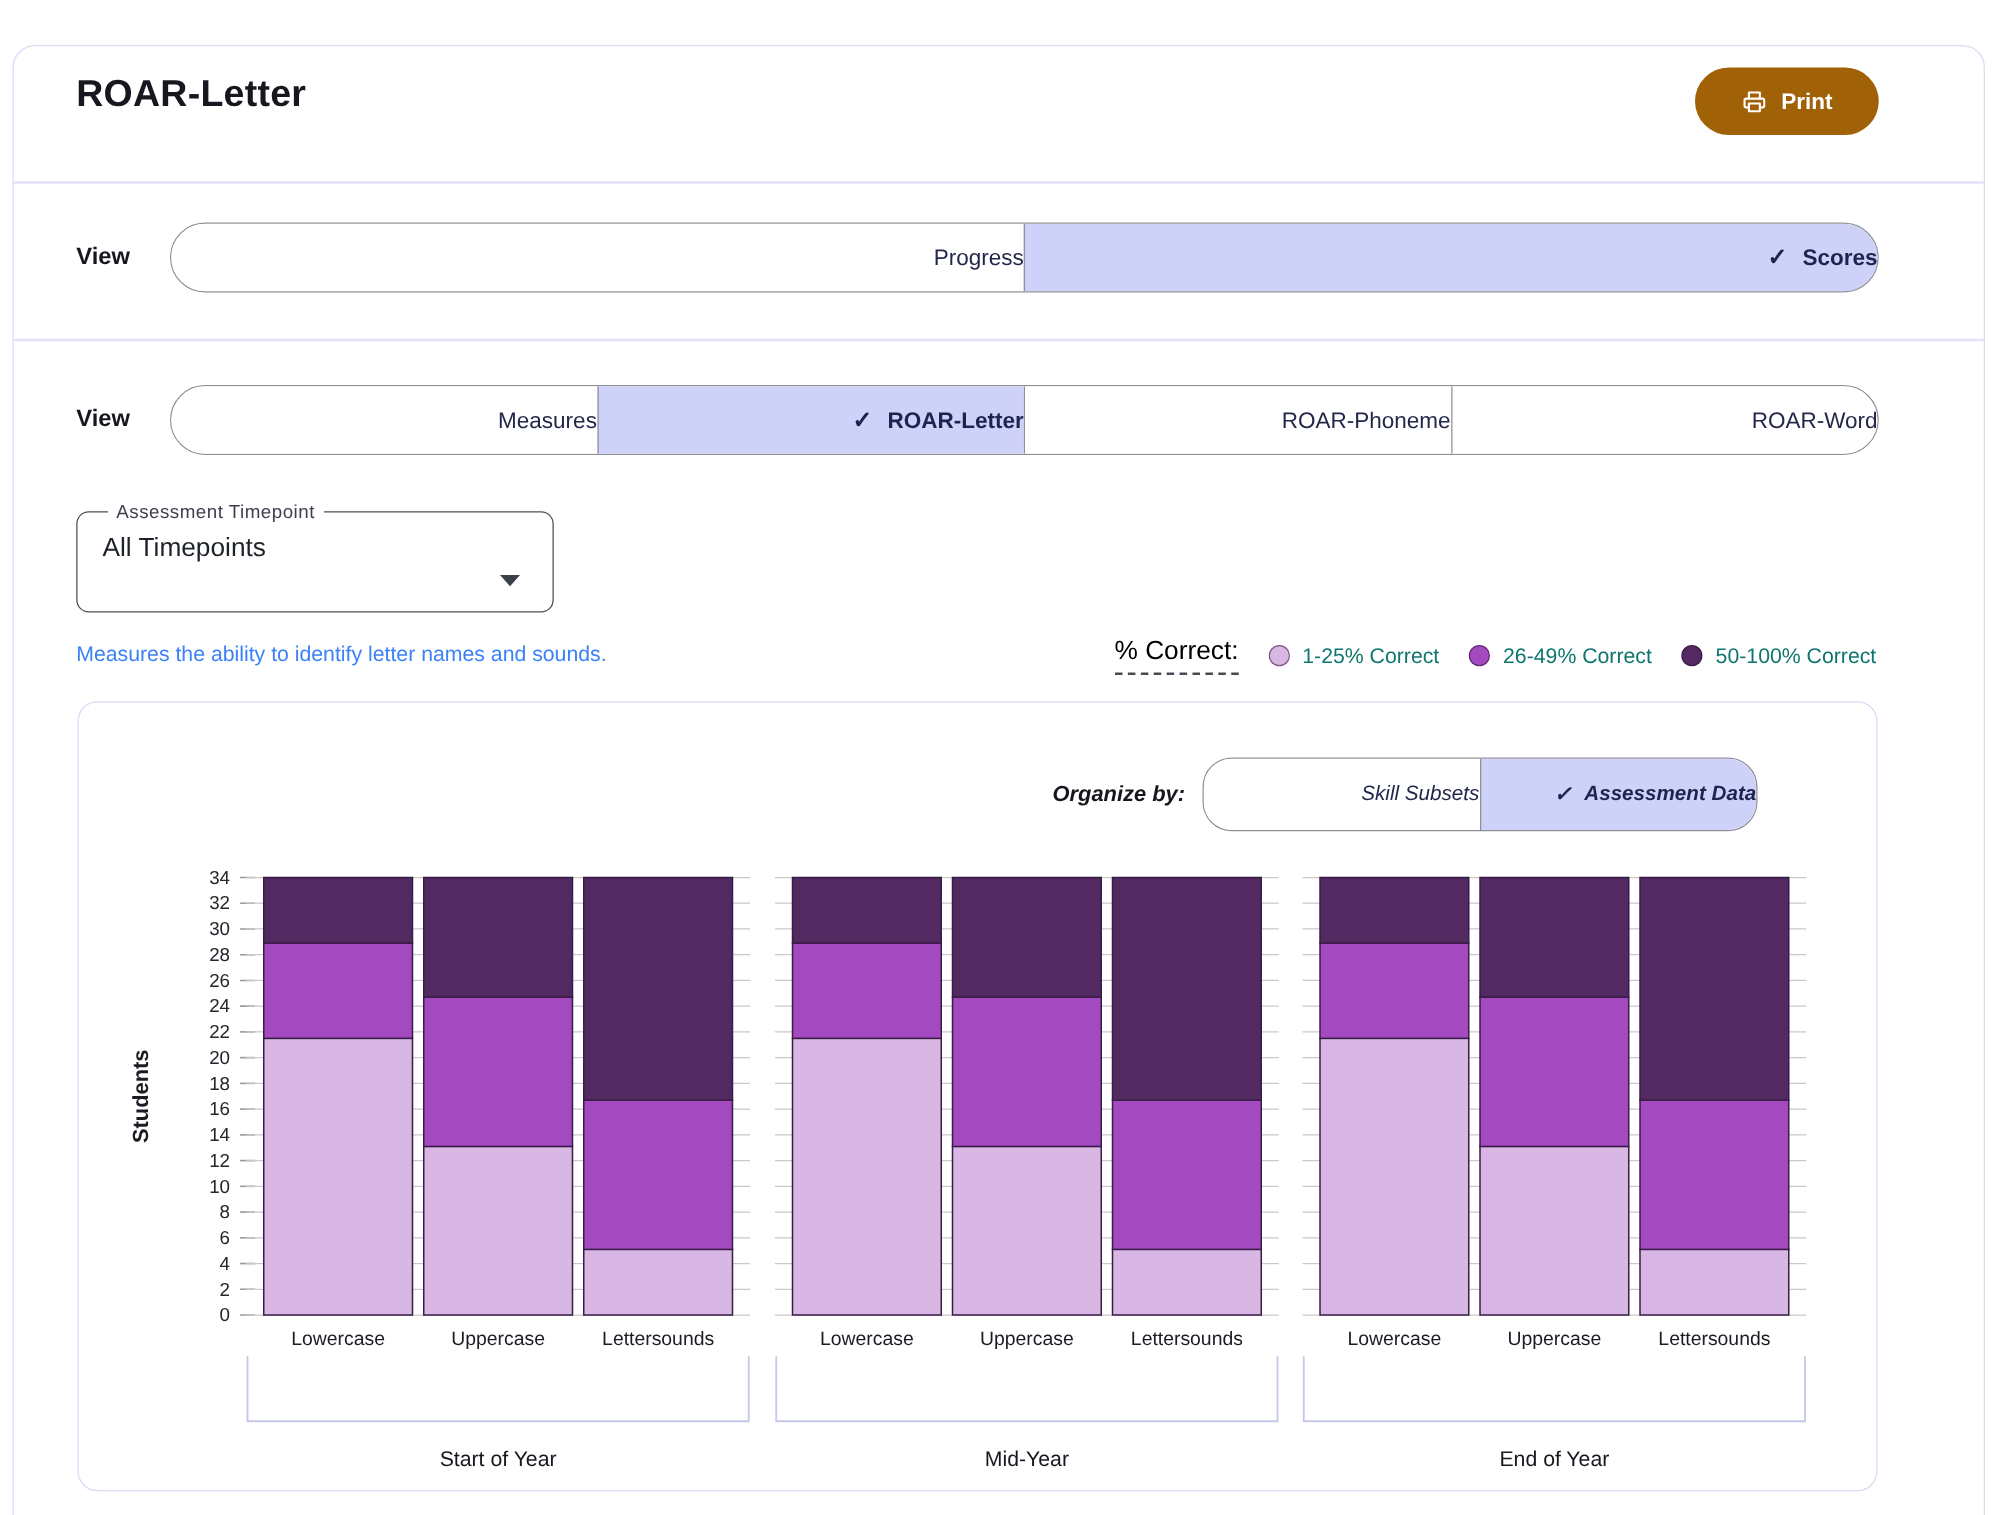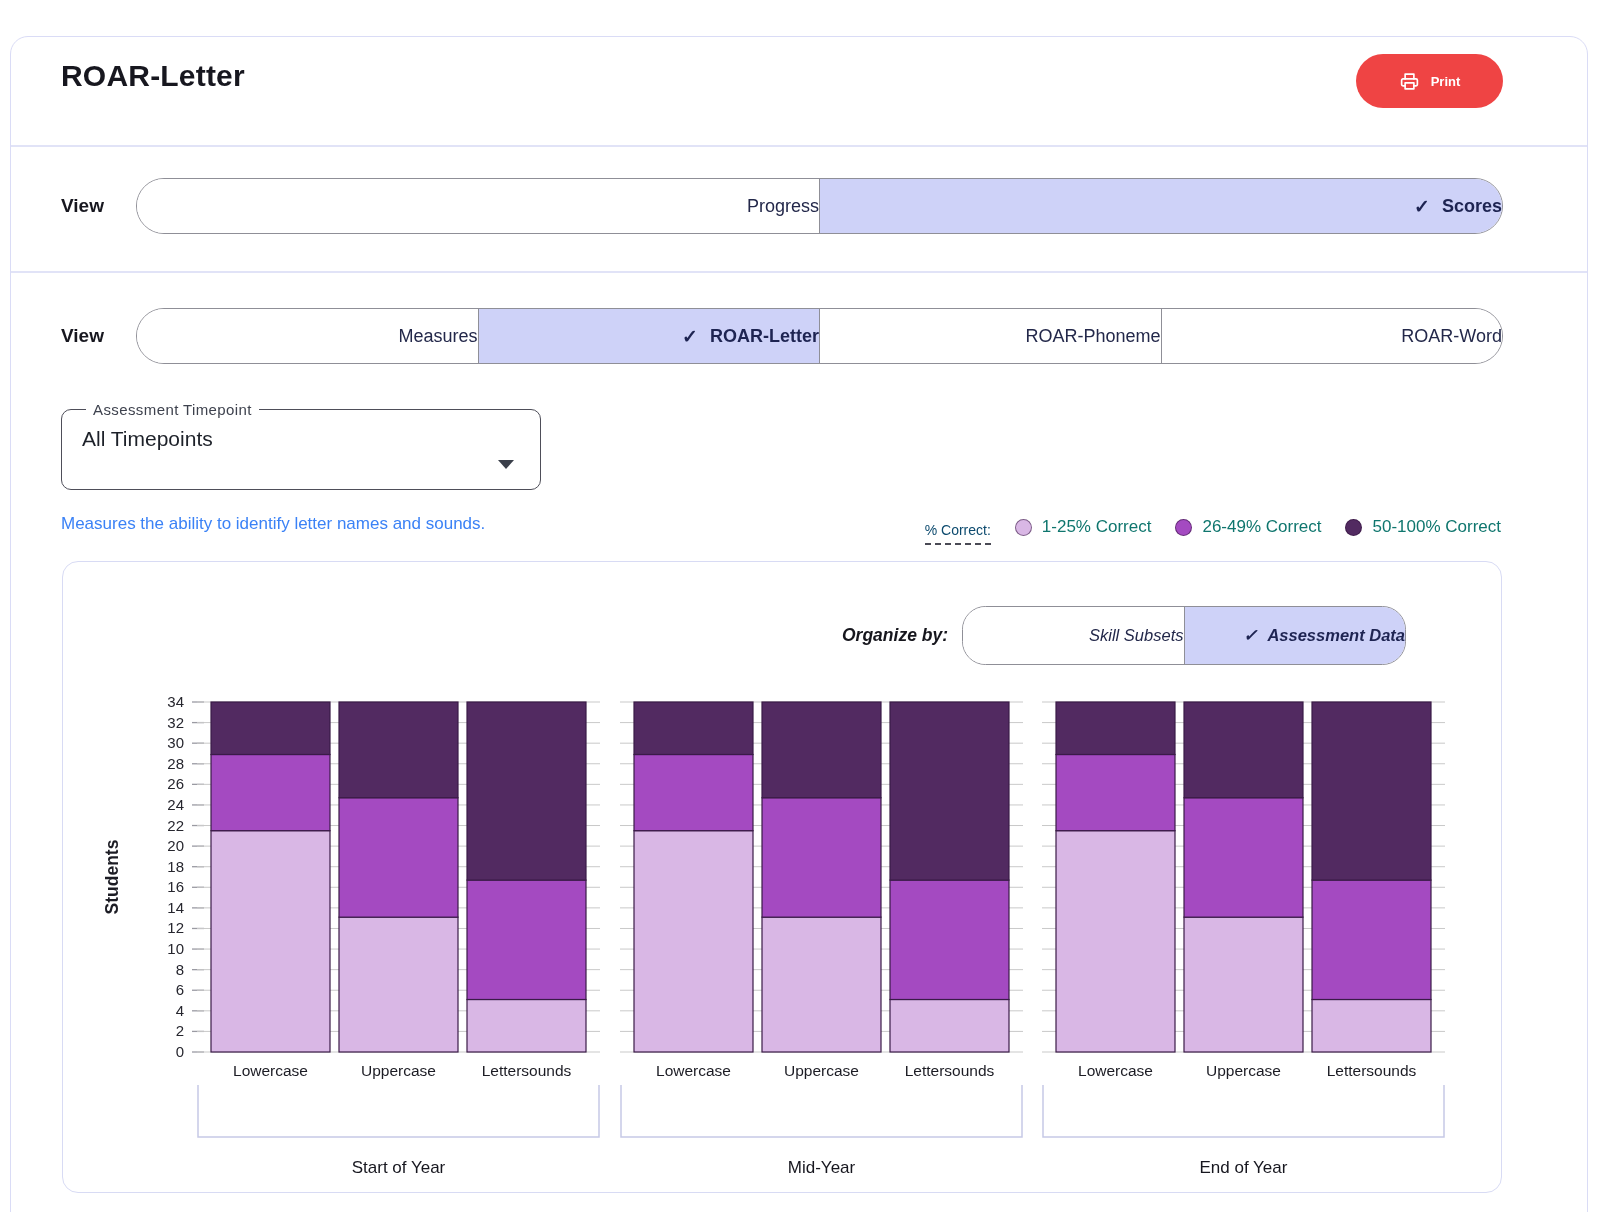--- a/index.html
+++ b/index.html
@@ -5,52 +5,52 @@
 <style>
   * { margin:0; padding:0; box-sizing:border-box; }
   body { background:#fff; }
   .page { position:relative; width:1600px; height:1212px; background:#fff; overflow:hidden;
           font-family:"Liberation Sans", sans-serif; color:#17171f; }
   .card { position:absolute; left:10px; top:36px; width:1578px; height:1420px;
           border:1.5px solid #dadcf6; border-radius:18px; background:#fff; }
   .card-title { position:absolute; left:50px; top:22px; font-size:30px; font-weight:700;
                 color:#17171f; letter-spacing:.2px; }
   .print-btn { position:absolute; left:1345px; top:17px; width:147px; height:54px;
-               background:#ef4444; color:#fff; border:none; border-radius:27px;
+               background:#a16207; color:#fff; border:none; border-radius:27px;
                display:flex; align-items:center; justify-content:center; gap:11px;
-               font-family:"Liberation Sans",sans-serif; font-size:13px; font-weight:700; cursor:pointer; }
+               font-family:"Liberation Sans",sans-serif; font-size:18px; font-weight:700; cursor:pointer; }
   .divider { position:absolute; left:0; width:100%; height:1.5px; background:#e1e3f7; }
   .d1 { top:108px; } .d2 { top:234px; }
 
   .view-label { position:absolute; left:50px; height:56px; display:flex; align-items:center;
                 font-size:19px; font-weight:700; color:#17171f; }
   .vl1 { top:141px; } .vl2 { top:271px; }
 
   .segmented { position:absolute; left:125px; width:1367px; height:56px; display:flex;
                border:1px solid #8f8f97; border-radius:28px; overflow:hidden; background:#fff; }
   .sc1 { top:141px; } .sc2 { top:271px; }
   .segment { flex:1; display:flex; align-items:center; justify-content:flex-end; gap:12px;
              background:#fff; color:#23284a; font-size:18px; font-weight:500; cursor:pointer;
              border-left:1px solid #8f8f97; }
   .segment:first-child { border-left:none; }
   .segment.selected { background:#ced2f8; color:#1e2452; font-weight:700; }
   .check { font-weight:700; font-size:19px; color:#1e2452; }
 
-  fieldset.tp { position:absolute; left:50px; top:364px; width:480px; height:89px;
+  fieldset.tp { position:absolute; left:50px; top:364px; width:382px; height:89px;
                 border:1.6px solid #4e4e59; border-radius:10px; padding:0 20px; background:#fff; cursor:pointer; }
   fieldset.tp legend { font-size:15px; color:#3e424e; padding:0 7px; margin-left:4px; letter-spacing:.4px; }
   .tp-value { font-size:21px; color:#1d2129; margin-top:9px; font-weight:500; }
   .tp-caret { position:absolute; right:26px; top:42px; width:0; height:0;
               border-left:8px solid transparent; border-right:8px solid transparent;
               border-top:9px solid #3a3f4a; }
 
   .description { position:absolute; left:50px; top:477px; font-size:17px; color:#3b82f6; }
 
   .legend { position:absolute; right:86px; top:472px; display:flex; align-items:center; gap:24px; }
-  .legend-title { font-size:14px; color:#0c4a6e; border-bottom:2px dashed #4a4a55; padding-bottom:5px;margin-top:13px; }
+  .legend-title { font-size:21px; color:#000000; border-bottom:2px dashed #4a4a55; padding-bottom:5px; }
   .legend-item { display:flex; align-items:center; gap:10px; font-size:17px; color:#0f766e; }
   .legend-dot { width:17px; height:17px; border-radius:50%; border:1.6px solid rgba(48,16,58,.55); }
 
   .chart-card { position:absolute; left:51px; top:524px; width:1440px; height:632px;
                 border:1.5px solid #d8dbf4; border-radius:16px; background:#fff; }
   .organize-row { position:absolute; top:44px; right:95px; display:flex; align-items:center; gap:14px;font-style:italic; }
   .organize-label { font-size:17.5px; font-weight:700; color:#16161d; }
   .toggle-sm { position:relative; display:flex; width:444px; height:59px; border:1px solid #8f8f97;
                border-radius:23.5px; overflow:hidden; background:#fff; }
   .toggle-sm .segment { font-size:16.5px; gap:10px; }

